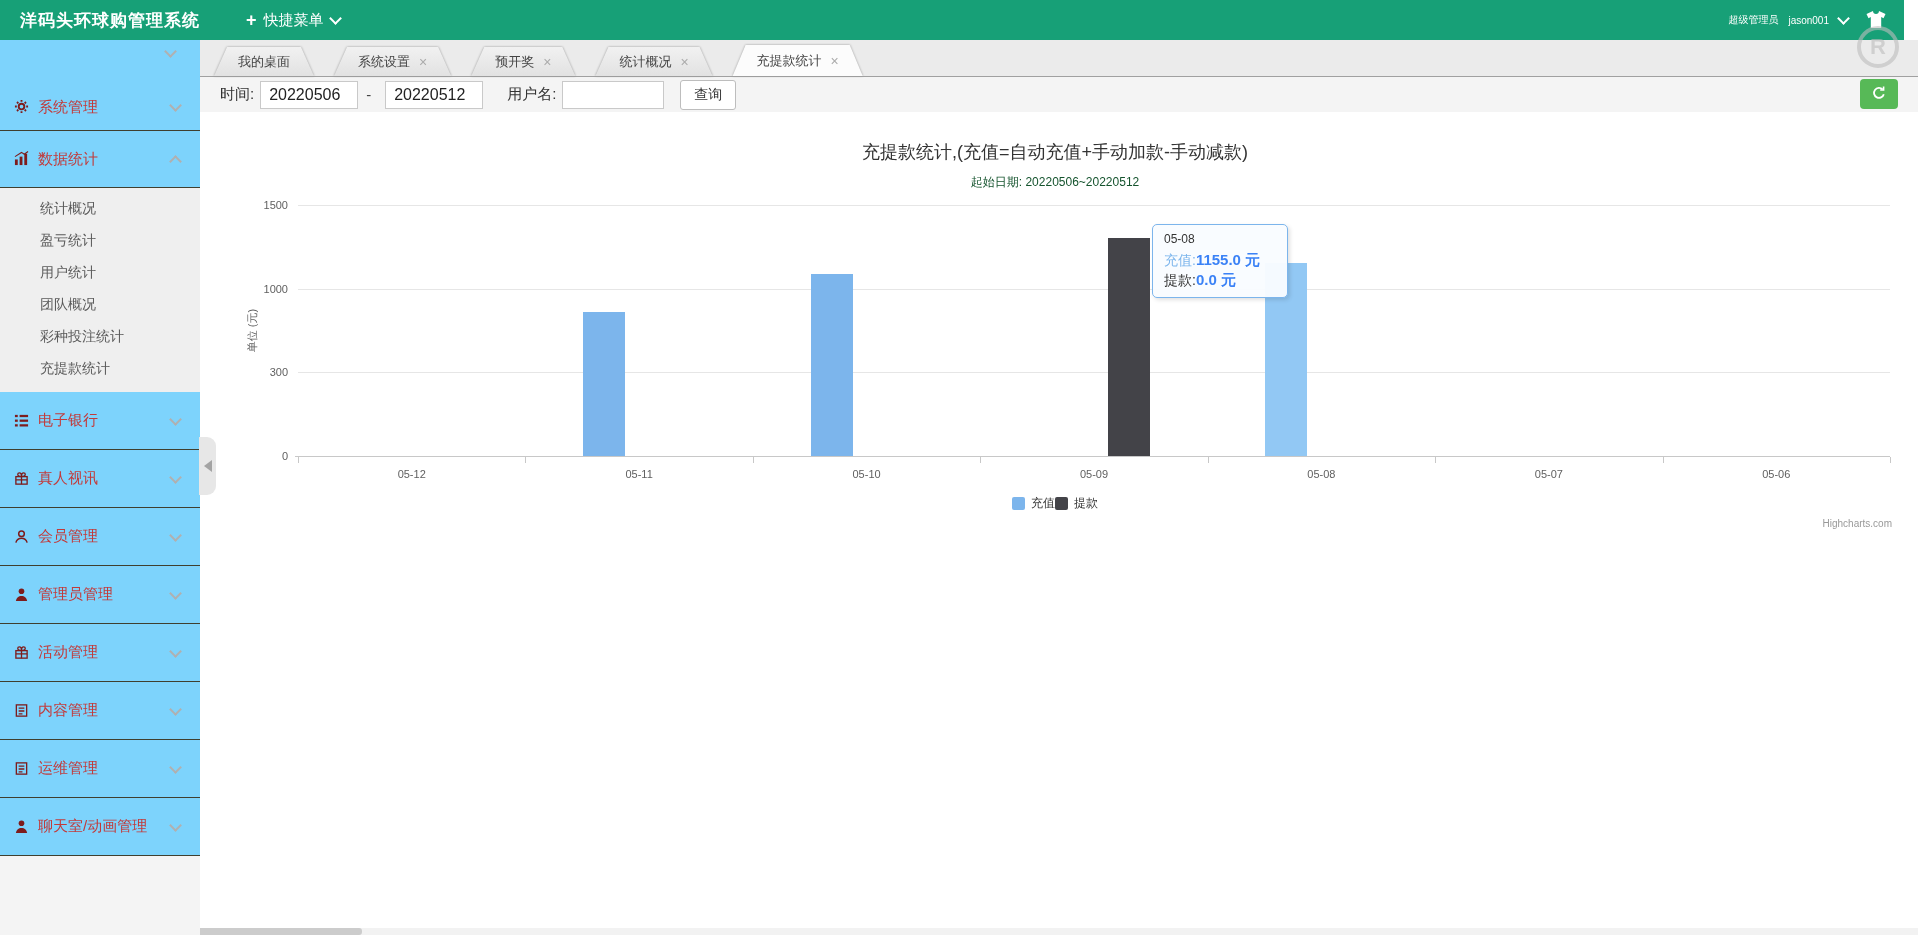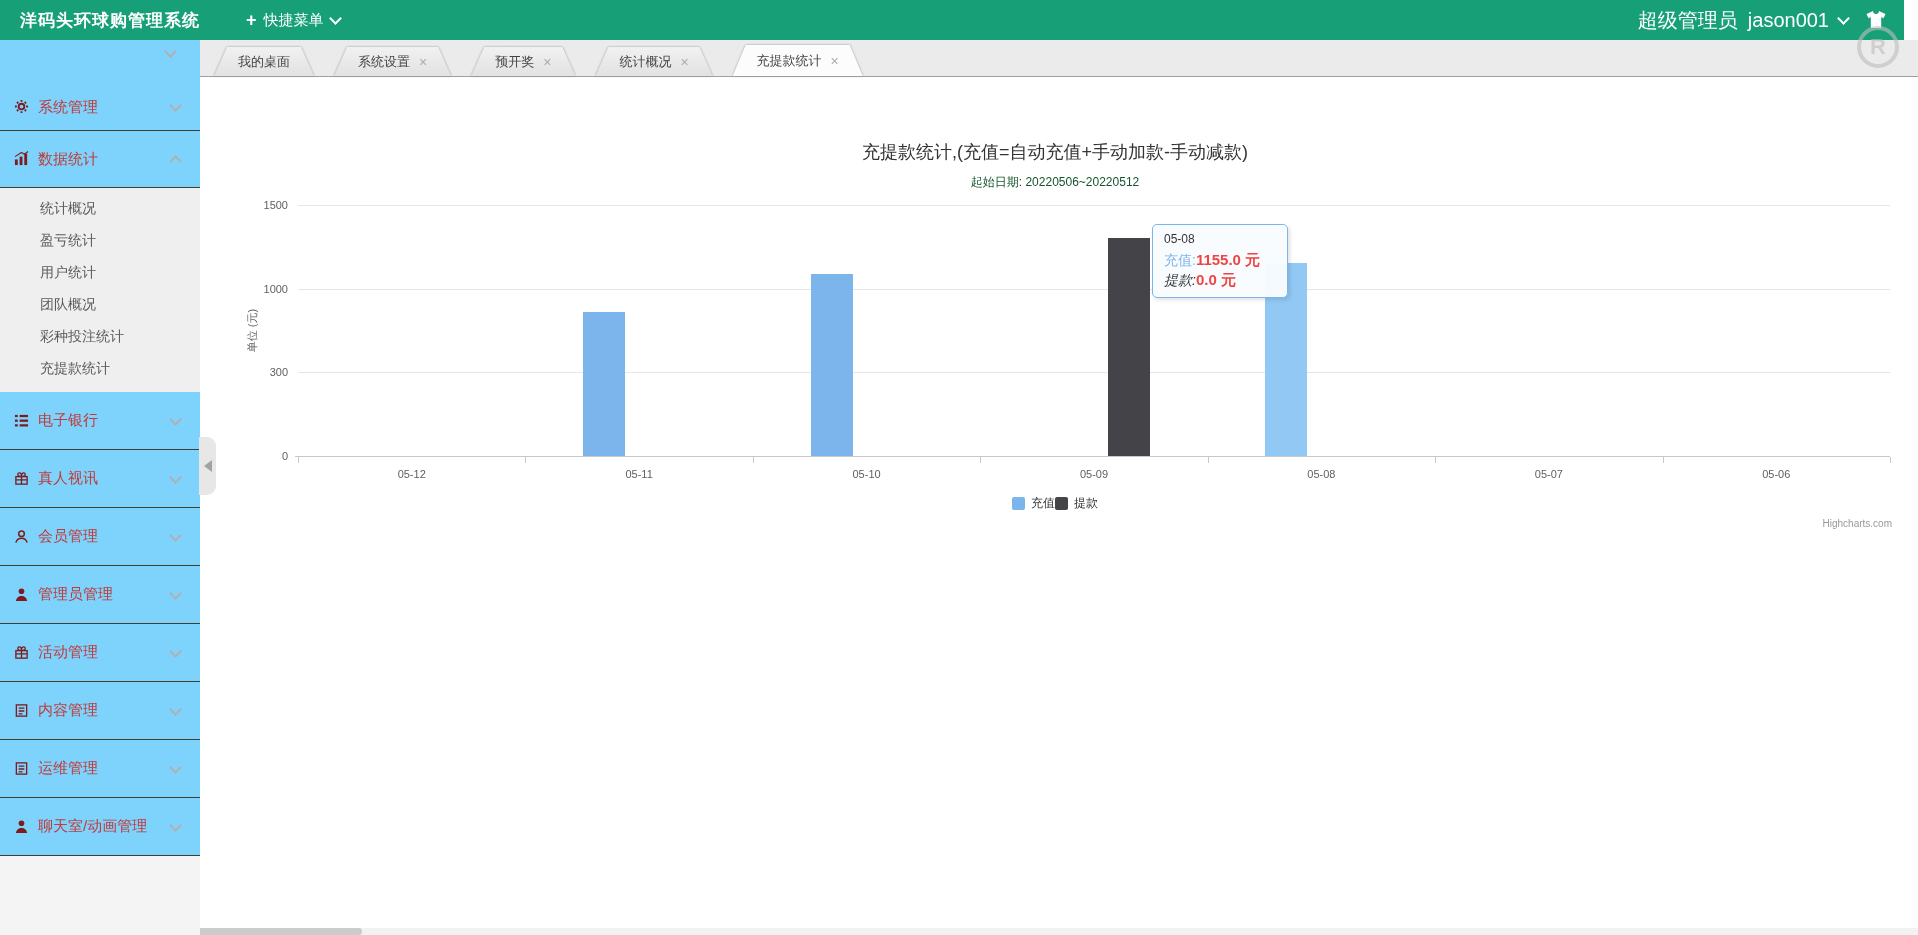--- a/index.html
+++ b/index.html
@@ -5,21 +5,21 @@
   html,body{margin:0;padding:0;background:#fff;}
   .screen{position:relative;width:1918px;height:935px;background:#fff;overflow:hidden;
           font-family:"Liberation Sans","DejaVu Sans",sans-serif;color:#333;}
 
   
   .app-header{position:absolute;left:0;top:0;width:1904px;height:40px;background:#17a077;
               display:flex;align-items:center;color:#fff;z-index:4;}
   .app-title{font-size:17px;font-weight:bold;margin-left:20px;letter-spacing:1px;}
   .quick-menu{margin-left:46px;font-size:15px;display:flex;align-items:center;gap:7px;cursor:pointer;}
   .plus-glyph{font-size:18px;font-weight:bold;line-height:1;}
-  .header-right{margin-left:auto;display:flex;align-items:center;gap:10px;padding-right:16px;font-size:20px;}
+  .header-right{margin-left:auto;display:flex;align-items:center;gap:10px;padding-right:16px;font-size:10px;}
   .chev{display:inline-block;width:7px;height:7px;border-right:2px solid #fff;border-bottom:2px solid #fff;
         transform:rotate(45deg);margin-top:-3px;}
   .chev.gray{border-color:#b0b0b0;}
   .chev.up{transform:rotate(225deg);margin-top:4px;}
   .shirt-icon{width:24px;height:24px;display:inline-block;margin-left:6px;}
 
   
   .watermark{position:absolute;left:1857px;top:26px;width:34px;height:34px;border:4px solid #bdbdbd;
              border-radius:50%;color:#bdbdbd;font-size:22px;font-weight:bold;display:flex;
              align-items:center;justify-content:center;opacity:.6;z-index:6;background:transparent;}
@@ -87,21 +87,21 @@
   .bar{position:absolute;width:42px;}
   .legend{position:absolute;left:0;top:383px;width:1710px;display:flex;justify-content:center;}
   .legend-item{display:flex;align-items:center;gap:6px;font-size:12px;color:#333;cursor:pointer;}
   .legend-swatch{width:13px;height:13px;border-radius:2px;}
   .credits{position:absolute;right:26px;top:406px;font-size:10px;color:#999;}
   .tooltip{position:absolute;left:952px;top:112px;min-width:112px;background:rgba(249,252,255,.96);
            border:1px solid #7cb5ec;border-radius:5px;padding:7px 11px;z-index:4;
            box-shadow:2px 2px 4px rgba(0,0,0,.12);font-size:12px;color:#333;}
   .tt-date{margin-bottom:4px;}
   .tt-row{font-size:14px;line-height:19px;}
-  .tt-row b{font-size:15px;color:#ef4444;}
+  .tt-row b{font-size:15px;color:#3b82f6;}
 
   
   .hscroll{position:absolute;left:0;top:928px;width:1918px;height:7px;background:#f2f2f2;}
   .hscroll .thumb{position:absolute;left:90px;top:0;width:272px;height:7px;background:#cccccc;border-radius:3px;}
 </style>
 </head>
 <body>
 
 <div class="screen">
 
@@ -281,41 +281,58 @@
         </div>
         <div class="tab active">
           <div class="tab-shape">
             <span>充提款统计</span>
             <span class="tab-close">×</span>
           </div>
         </div>
       </div>
   </div>
 
+  <div class="filterbar">
+    <span>时间:</span>
+    <input class="f-input date" value="20220506" style="">
+    <span class="dash">-</span>
+    <input class="f-input date" value="20220512" style="">
+    <span class="ulabel">用户名:</span>
+    <input class="f-input user" value="" style="">
+    <button class="query-btn">查询</button>
+    <button class="refresh-btn">
+      <span>
+        <svg viewBox="0 0 16 16" fill="none" stroke="#ffffff" stroke-width="1.8">
+          <path d="M12.8 9.2A5 5 0 1 1 11.6 4.4"></path>
+            <path d="M12.6 1.6v3.4H9.2" stroke-width="1.6"></path>
+        </svg>
+      </span>
+    </button>
+  </div>
 
   <div class="content" id="chart">
     <div class="c-title">充提款统计,(充值=自动充值+手动加款-手动减款)</div>
     <div class="c-subtitle">起始日期: 20220506~20220512</div>
     <div class="yaxis-title">单位 (元)</div>
     <div class="legend" id="legend">
         <div class="legend-item">
           <span class="legend-swatch" style="background: rgb(124, 181, 236);"></span>
           <span>充值</span>
         </div>
         <div class="legend-item">
           <span class="legend-swatch" style="background: rgb(67, 67, 72);"></span>
           <span>提款</span>
         </div>
       </div>
     <div class="credits">Highcharts.com</div>
     <div class="tooltip">
       <div class="tt-date">05-08</div>
       <div id="tt-rows">
           <div class="tt-row"><span style="color: rgb(124, 181, 236);">充值:</span><b>1155.0 元</b></div>
-          <div class="tt-row"><span style="color: rgb(51, 51, 51); font-style: italic;">提款:</span><b>0.0 元</b></div>
+          <div class="tt-row"><span style="color: rgb(51, 51, 51);">提款:</span><b>0.0 元</b></div>
         </div>
     </div>
   <div class="ylab" style="left: 30px; top: 338px;">0</div>
       <div class="gridline" style="left: 98px; width: 1592px; top: 260.333px;"></div>
       <div class="ylab" style="left: 30px; top: 254.333px;">300</div>
       <div class="gridline" style="left: 98px; width: 1592px; top: 176.667px;"></div>
       <div class="ylab" style="left: 30px; top: 170.667px;">1000</div>
       <div class="gridline" style="left: 98px; width: 1592px; top: 93px;"></div>
       <div class="ylab" style="left: 30px; top: 87px;">1500</div>
       <div class="axisline" style="left: 95px; width: 1595px; top: 344px;"></div>

